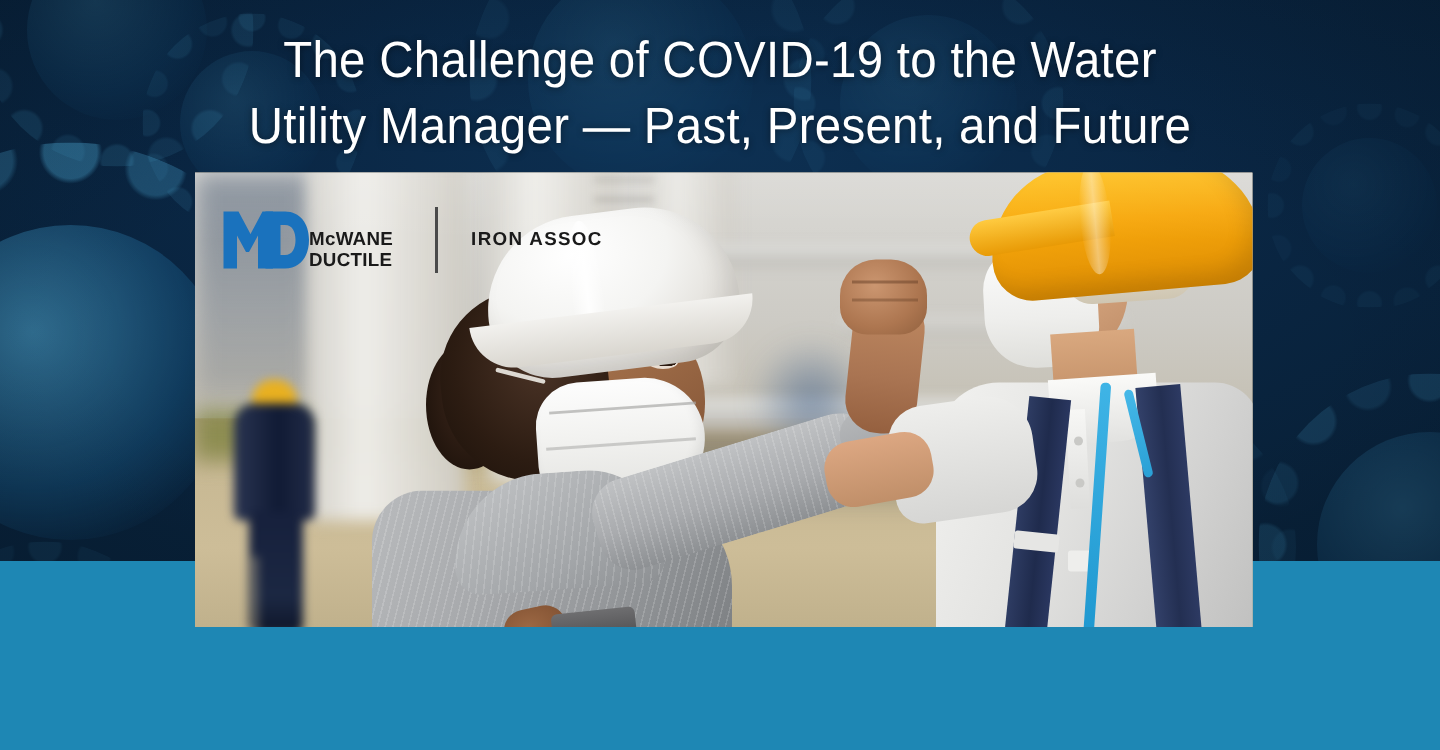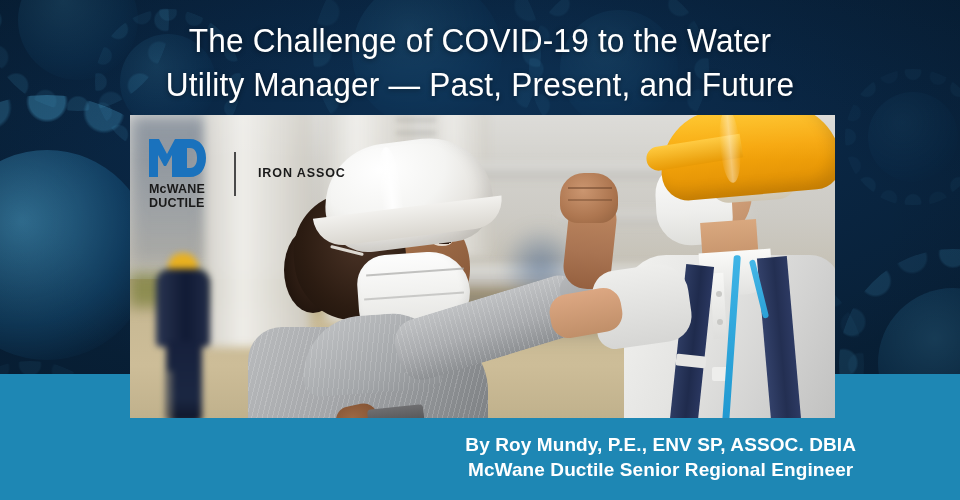--- a/index.html
+++ b/index.html
@@ -433,21 +433,21 @@
 
   
   .logo-wrap {
     position: absolute;
     left: 148px;
     top: 138px;
     z-index: 8;
     display: flex;
     align-items: center;
   }
-  .logo-left { display: flex; flex-direction: column; align-items: center; }
+  .logo-left { display: flex; align-items: flex-end; }
   .md-mark {
     width: 58px; height: 40px;
     display: block;
   }
   .md-word {
     margin-top: 5px;
     color: #1a1a1a;
     font-weight: bold;
     font-size: 12.5px;
     line-height: 13.5px;
@@ -579,16 +579,14 @@
         <path d="M58 2 h26 c20 0 32 16 32 38 0 22 -12 38 -32 38 H58 Z
                  M78 20 v40 h6 c10 0 14 -9 14 -20 0 -11 -4 -20 -14 -20 Z" fill="#1a72bd"></path>
       </svg>
       <div class="md-word">McWANE
 DUCTILE</div>
     </div>
     <div class="logo-divider"></div>
     <div class="iron-strong">IRON ASSOC</div>
   </div>
 
-  <div class="credit">By Roy Mundy, P.E., ENV SP, ASSOC. DBIA
-McWane Ductile Senior Regional Engineer</div>
 
 </div>
 
 </body></html>

